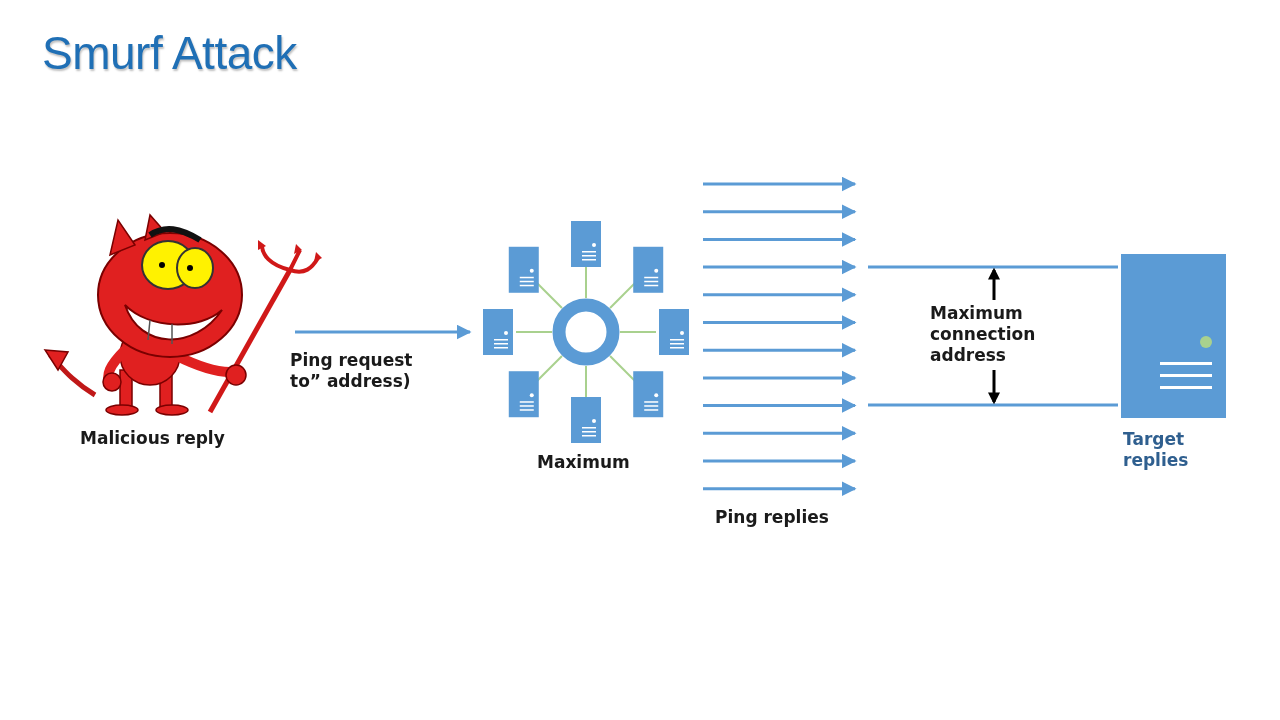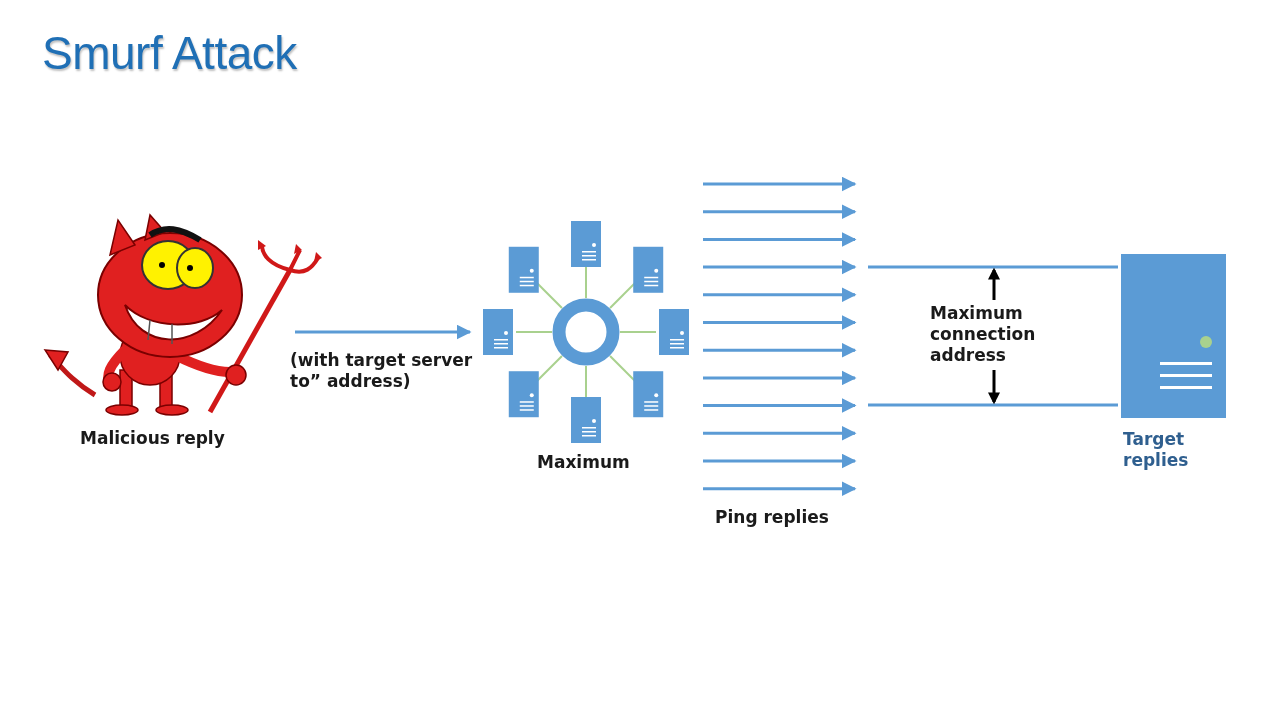--- a/index.html
+++ b/index.html
@@ -158,21 +158,21 @@
     <circle cx="1206" cy="342" r="6" fill="#a9d18e"></circle>
     <rect x="1160" y="362" width="52" height="3" fill="#fff"></rect>
     <rect x="1160" y="374" width="52" height="3" fill="#fff"></rect>
     <rect x="1160" y="386" width="52" height="3" fill="#fff"></rect>
   </g>
 </svg>
 
 <div class="lbl" style="left:80px; top:428px; width:165px;">Malicious reply</div>
 
 <div class="lbl" style="left:290px; top:350px; width:185px;">
-  <div>(with target server</div>
+  <div>Ping request</div>
   <div>to” address)</div>
 </div>
 
 <div class="lbl" style="left:537px; top:452px; width:100px;">Maximum</div>
 
 <div class="lbl" style="left:715px; top:507px; width:130px;">Ping replies</div>
 
 <div class="lbl" style="left:930px; top:303px; width:128px;">
   <div>Maximum</div>
   <div>connection</div>

